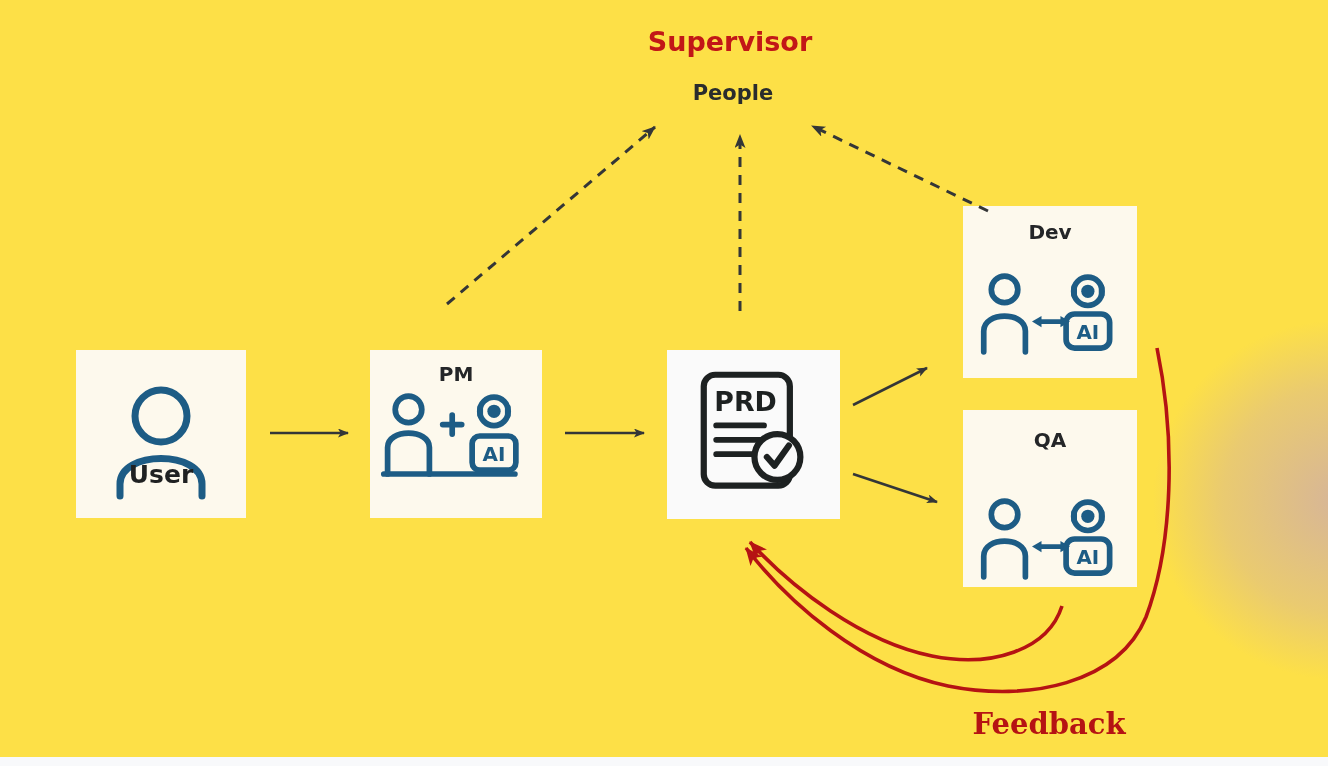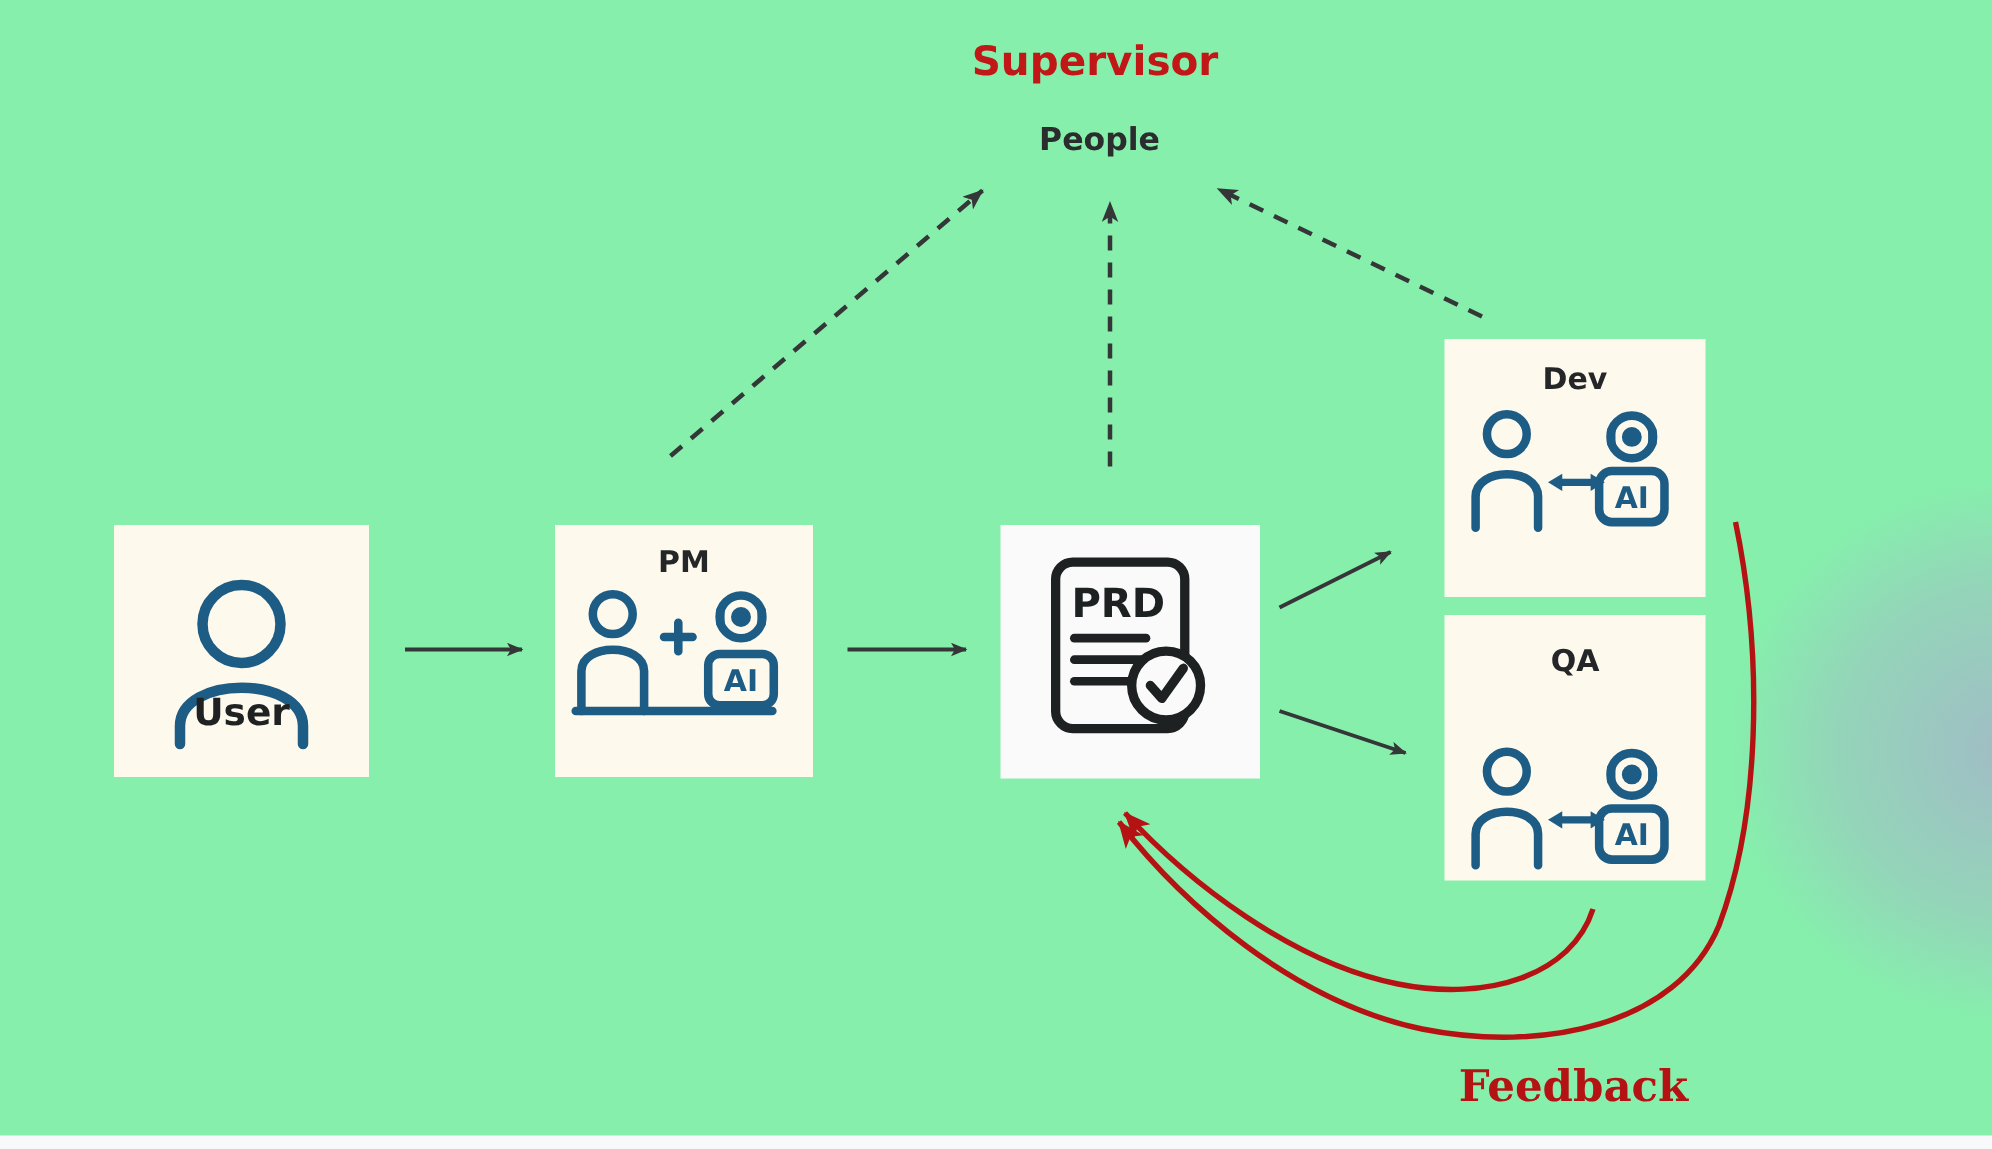--- a/index.html
+++ b/index.html
@@ -1,18 +1,18 @@
 <!DOCTYPE html>
 <html><head>
 <meta charset="utf-8">
 <style>
   html,body{margin:0;padding:0;background:#e8e8ea;}
   .canvas{
     position:relative;width:1328px;height:766px;overflow:hidden;
-    background:#86efac;
+    background:#fde047;
     font-family:"DejaVu Sans","Liberation Sans",sans-serif;
   }
   .glow{
     position:absolute;left:1080px;top:250px;width:520px;height:500px;
     background:radial-gradient(closest-side, rgba(183,146,219,0.55), rgba(183,146,219,0.28) 45%, rgba(183,146,219,0) 72%);
     z-index:0;pointer-events:none;
   }
   .bottom-strip{
     position:absolute;left:0;bottom:0;width:100%;height:9px;background:#f8f9fb;z-index:1;
   }
@@ -25,21 +25,21 @@
     position:absolute;box-sizing:border-box;display:flex;flex-direction:column;
     align-items:center;z-index:2;
   }
   .cream{background:#fdf9ed;}
   .whitebox{background:#fafafa;}
   .box-title{font-size:20px;font-weight:800;color:#242628;line-height:1;}
   .user-box{left:76px;top:350px;width:170px;height:168px;justify-content:center;}
   .pm-box{left:370px;top:350px;width:172px;height:168px;}
   .pm-box .box-title{margin-top:14px;}
   .prd-box{left:667px;top:350px;width:173px;height:169px;justify-content:center;}
-  .dev-box{left:963px;top:226px;width:174px;height:172px;}
+  .dev-box{left:963px;top:206px;width:174px;height:172px;gap:20px;}
   .dev-box .box-title{margin-top:16px;}
   .qa-box{left:963px;top:410px;width:174px;height:177px;justify-content:space-between;}
   .qa-box .box-title{margin-top:20px;}
   .overlay{position:absolute;left:0;top:0;z-index:5;pointer-events:none;}
   svg{display:block;}
 </style>
 </head>
 <body>
 
 <div class="canvas">

